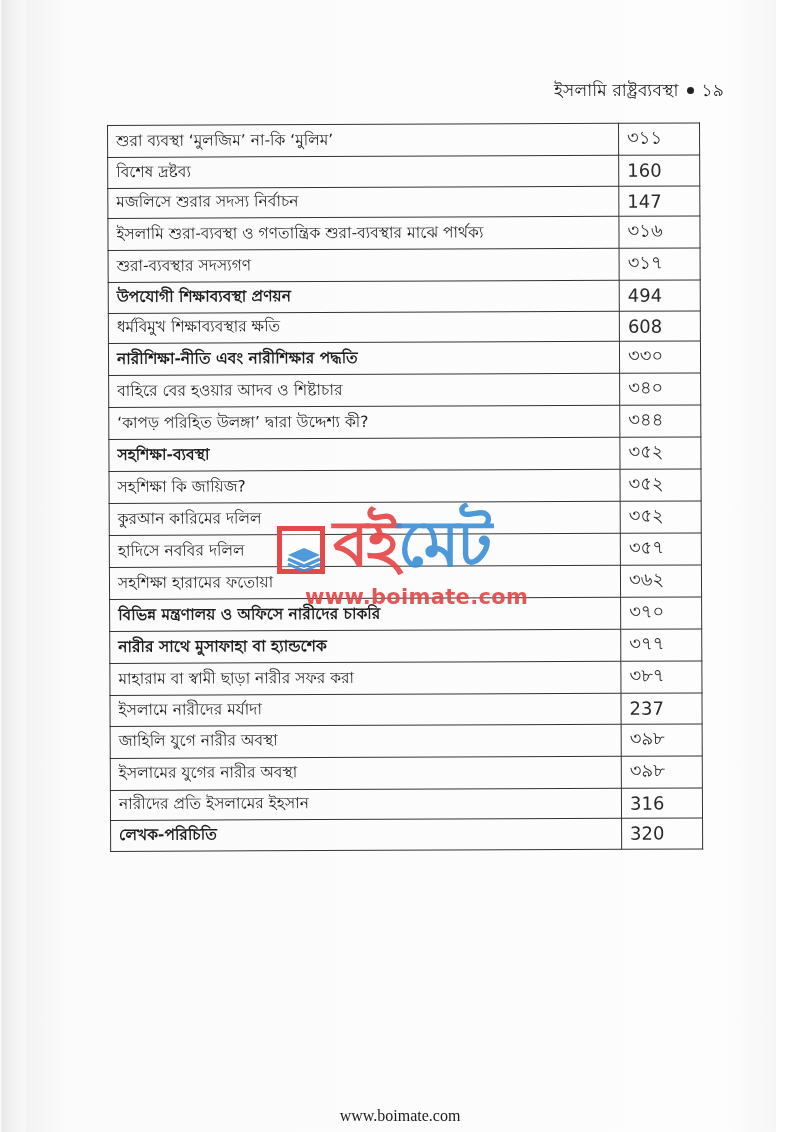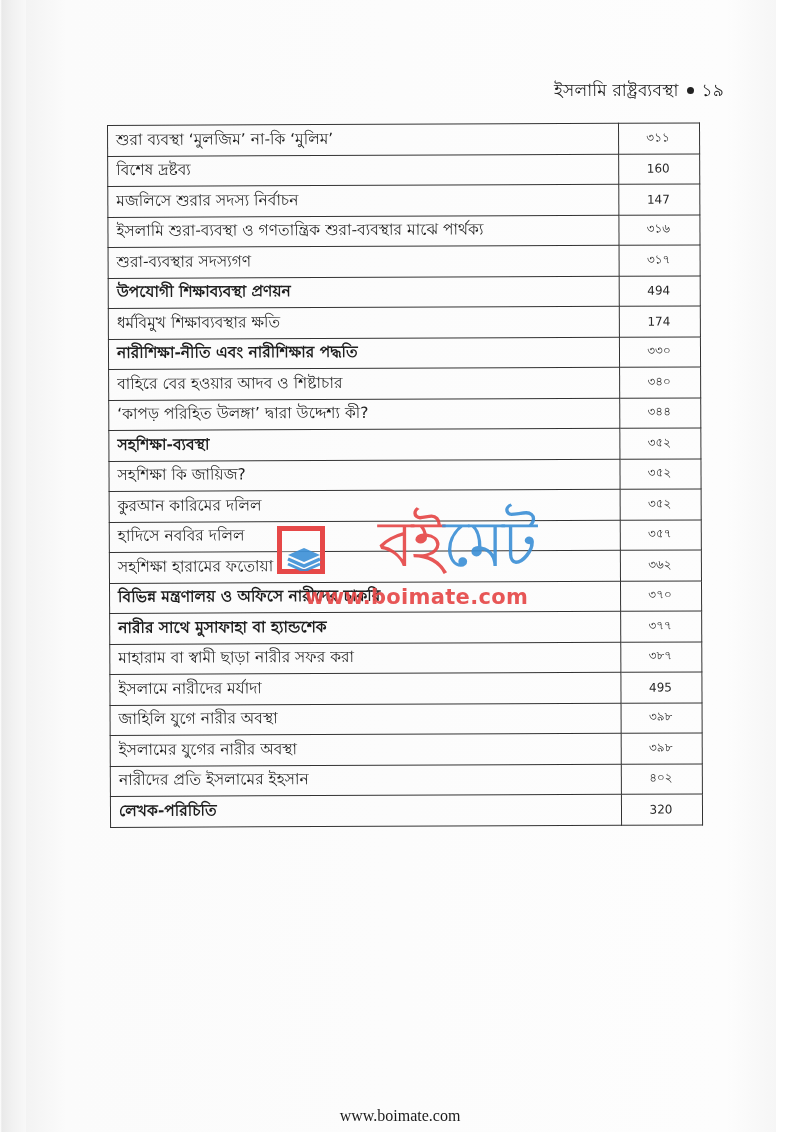--- a/index.html
+++ b/index.html
@@ -27,34 +27,33 @@
   .running-head .dot { display: inline-block; width: 7px; height: 7px; border-radius: 50%; background: #222; margin: 0 8px 2px 8px; vertical-align: middle; }
   table.toc {
     position: absolute; left: 107px; top: 125px; width: 593px;
     border-collapse: collapse; transform: rotate(-0.25deg); transform-origin: left top;
   }
   table.toc td {
     border: 1.3px solid #333;
     height: 29.5px; padding: 0 8px; font-size: 15.5px; color: #1e1e1e;
     vertical-align: middle; white-space: nowrap;
   }
-  table.toc td.num { width: 62px; text-align: center; font-size: 12px; padding-right: 10px; color: #2a2a2a; }
+  table.toc td.num { width: 62px; text-align: left; font-size: 18px; padding-right: 10px; color: #2a2a2a; }
   table.toc tr.bold td.title { font-weight: bold; }
   .watermark {
     position: absolute; left: 277px; top: 518px; width: 260px; height: 95px; pointer-events: none;
   }
   .wm-logo {
     position: absolute; left: 0; top: 8px; width: 48px; height: 48px;
     border: 5px solid #e64848; box-sizing: border-box; background: rgba(255,255,255,0.3);
   }
   .wm-cap { position: absolute; left: 4px; top: 14px; width: 36px; height: 26px; }
   .wm-text {
-    position: absolute; left: 56px; top: -6px; font-size: 64px; font-weight: normal; line-height: 1;
+    position: absolute; left: 56px; top: -6px; font-size: 64px; font-weight: bold; line-height: 1;
     letter-spacing: -2px;
-    margin-left: 45px;
   }
   .wm-text .r { color: #e64848; opacity: 0.92; }
   .wm-text .b { color: #3b8fd6; opacity: 0.9; }
   .wm-url {
     position: absolute; left: 28px; top: 67px; font-size: 21px; font-weight: bold; color: #e64848; opacity: 0.92;
     letter-spacing: 0.3px;
   }
   .footer-url {
     position: absolute; top: 1107px; left: 0; width: 800px; text-align: center;
     font-family: "Liberation Serif", serif; font-size: 16px; color: #1a1a1a;
@@ -92,21 +91,21 @@
       <tr>
         <td class="title">শুরা-ব্যবস্থার সদস্যগণ</td>
         <td class="num">৩১৭</td>
       </tr>
       <tr class="bold">
         <td class="title">উপযোগী শিক্ষাব্যবস্থা প্রণয়ন</td>
         <td class="num">494</td>
       </tr>
       <tr>
         <td class="title">ধর্মবিমুখ শিক্ষাব্যবস্থার ক্ষতি</td>
-        <td class="num">174</td>
+        <td class="num">608</td>
       </tr>
       <tr class="bold">
         <td class="title">নারীশিক্ষা-নীতি এবং নারীশিক্ষার পদ্ধতি</td>
         <td class="num">৩৩০</td>
       </tr>
       <tr>
         <td class="title">বাহিরে বের হওয়ার আদব ও শিষ্টাচার</td>
         <td class="num">৩৪০</td>
       </tr>
       <tr>
@@ -140,33 +139,33 @@
       <tr class="bold">
         <td class="title">নারীর সাথে মুসাফাহা বা হ্যান্ডশেক</td>
         <td class="num">৩৭৭</td>
       </tr>
       <tr>
         <td class="title">মাহারাম বা স্বামী ছাড়া নারীর সফর করা</td>
         <td class="num">৩৮৭</td>
       </tr>
       <tr>
         <td class="title">ইসলামে নারীদের মর্যাদা</td>
-        <td class="num">495</td>
+        <td class="num">237</td>
       </tr>
       <tr>
         <td class="title">জাহিলি যুগে নারীর অবস্থা</td>
         <td class="num">৩৯৮</td>
       </tr>
       <tr>
         <td class="title">ইসলামের যুগের নারীর অবস্থা</td>
         <td class="num">৩৯৮</td>
       </tr>
       <tr>
         <td class="title">নারীদের প্রতি ইসলামের ইহসান</td>
-        <td class="num">৪০২</td>
+        <td class="num">316</td>
       </tr>
       <tr class="bold">
         <td class="title">লেখক-পরিচিতি</td>
         <td class="num">320</td>
       </tr>
     </tbody>
 </table>
 
 <div class="watermark">
   <div class="wm-logo">

